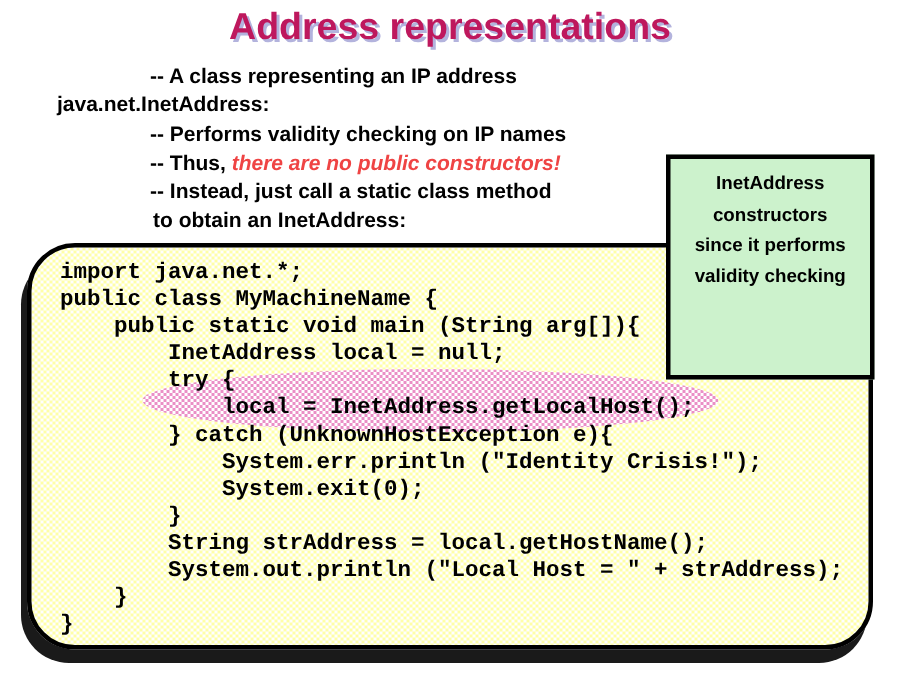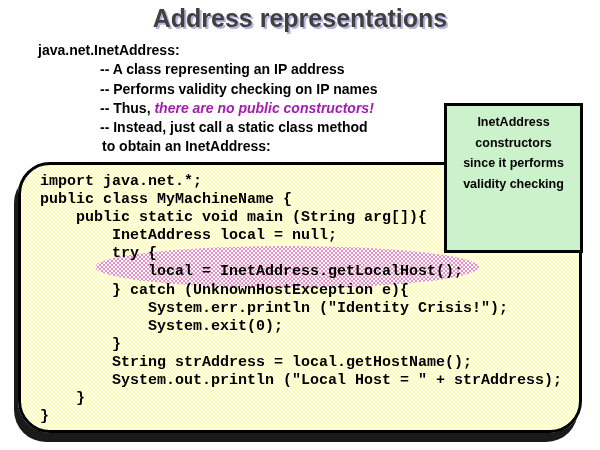--- a/index.html
+++ b/index.html
@@ -3,29 +3,29 @@
 <meta charset="utf-8">
 <style>
   html,body{margin:0;padding:0;background:#fff;}
   .slide{
     position:relative;width:600px;height:450px;background:#ffffff;overflow:hidden;
     font-family:"Liberation Sans",sans-serif;
   }
   
   .title{
     position:absolute;top:4px;left:0;width:600px;text-align:center;
-    font-size:25px;font-weight:bold;color:#404040;
+    font-size:25px;font-weight:bold;color:#be185d;
     text-shadow:2px 2px 0 #b3b3dd;letter-spacing:0px;
   }
   
   .intro{position:absolute;left:38px;top:41px;font-size:14px;font-weight:bold;color:#000;}
   .intro .line{line-height:19.3px;white-space:pre;}
   .intro .ind1{margin-left:62px;}
   .intro .ind2{margin-left:64px;}
-  .red-em{color:#a21caf;font-style:italic;}
+  .red-em{color:#ef4444;font-style:italic;}
   
   .callout{
     position:absolute;left:444px;top:103px;width:139px;height:150px;box-sizing:border-box;
     background:#ccf2cc;border:3px solid #000;z-index:5;
     text-align:center;font-size:12.5px;font-weight:bold;color:#000;padding-top:6px;
   }
   .callout .cline{line-height:20.5px;}
   
   .code-panel{
     position:absolute;left:18px;top:162px;width:564px;height:271px;box-sizing:border-box;
@@ -49,22 +49,22 @@
   .code .cl{line-height:18.1px;white-space:pre;}
 </style>
 </head>
 <body>
 
 <div class="slide">
 
   <div class="title">Address representations</div>
 
   <div class="intro">
+    <div class="line ind1">-- A class representing an IP address</div>
     <div class="line">java.net.InetAddress:</div>
-    <div class="line ind1">-- A class representing an IP address</div>
     <div class="line ind1">-- Performs validity checking on IP names</div>
     <div class="line ind1"><span>-- Thus, </span><span class="red-em">there are no public constructors!</span></div>
     <div class="line ind1">-- Instead, just call a static class method</div>
     <div class="line ind2">to obtain an InetAddress:</div>
   </div>
 
   <div class="callout">
     <div class="cline">InetAddress</div>
     <div class="cline">constructors</div>
     <div class="cline">since it performs</div>

